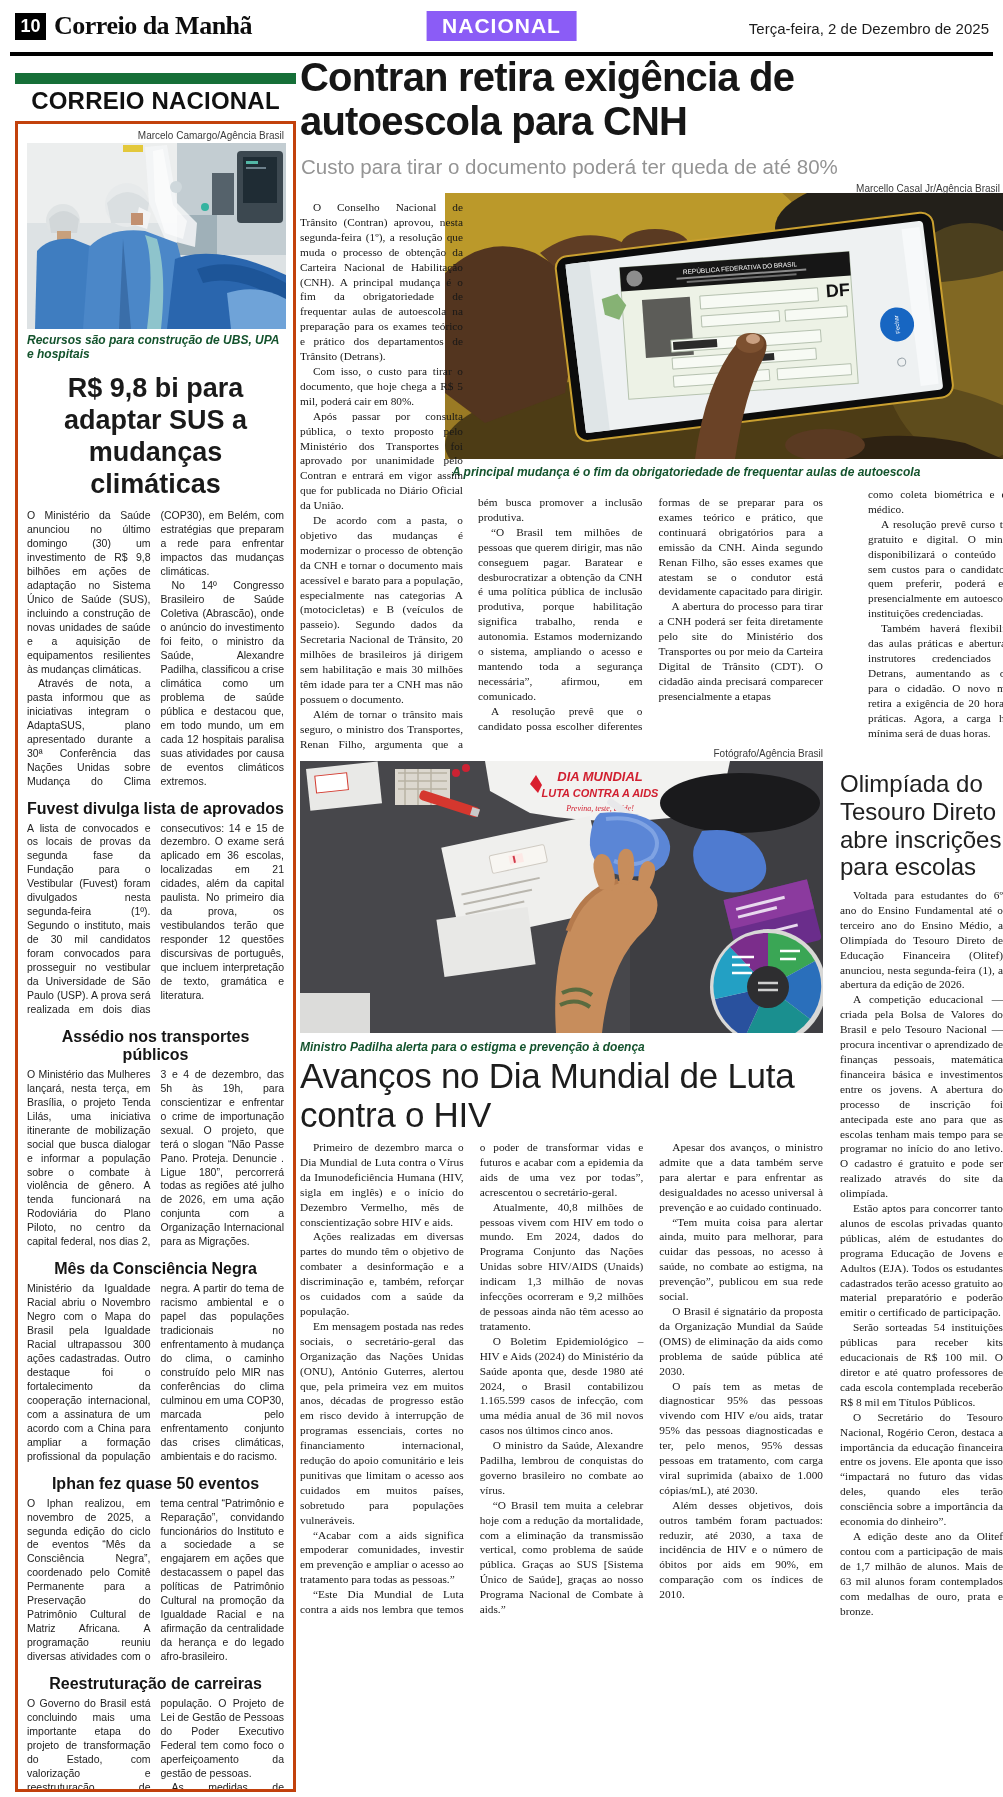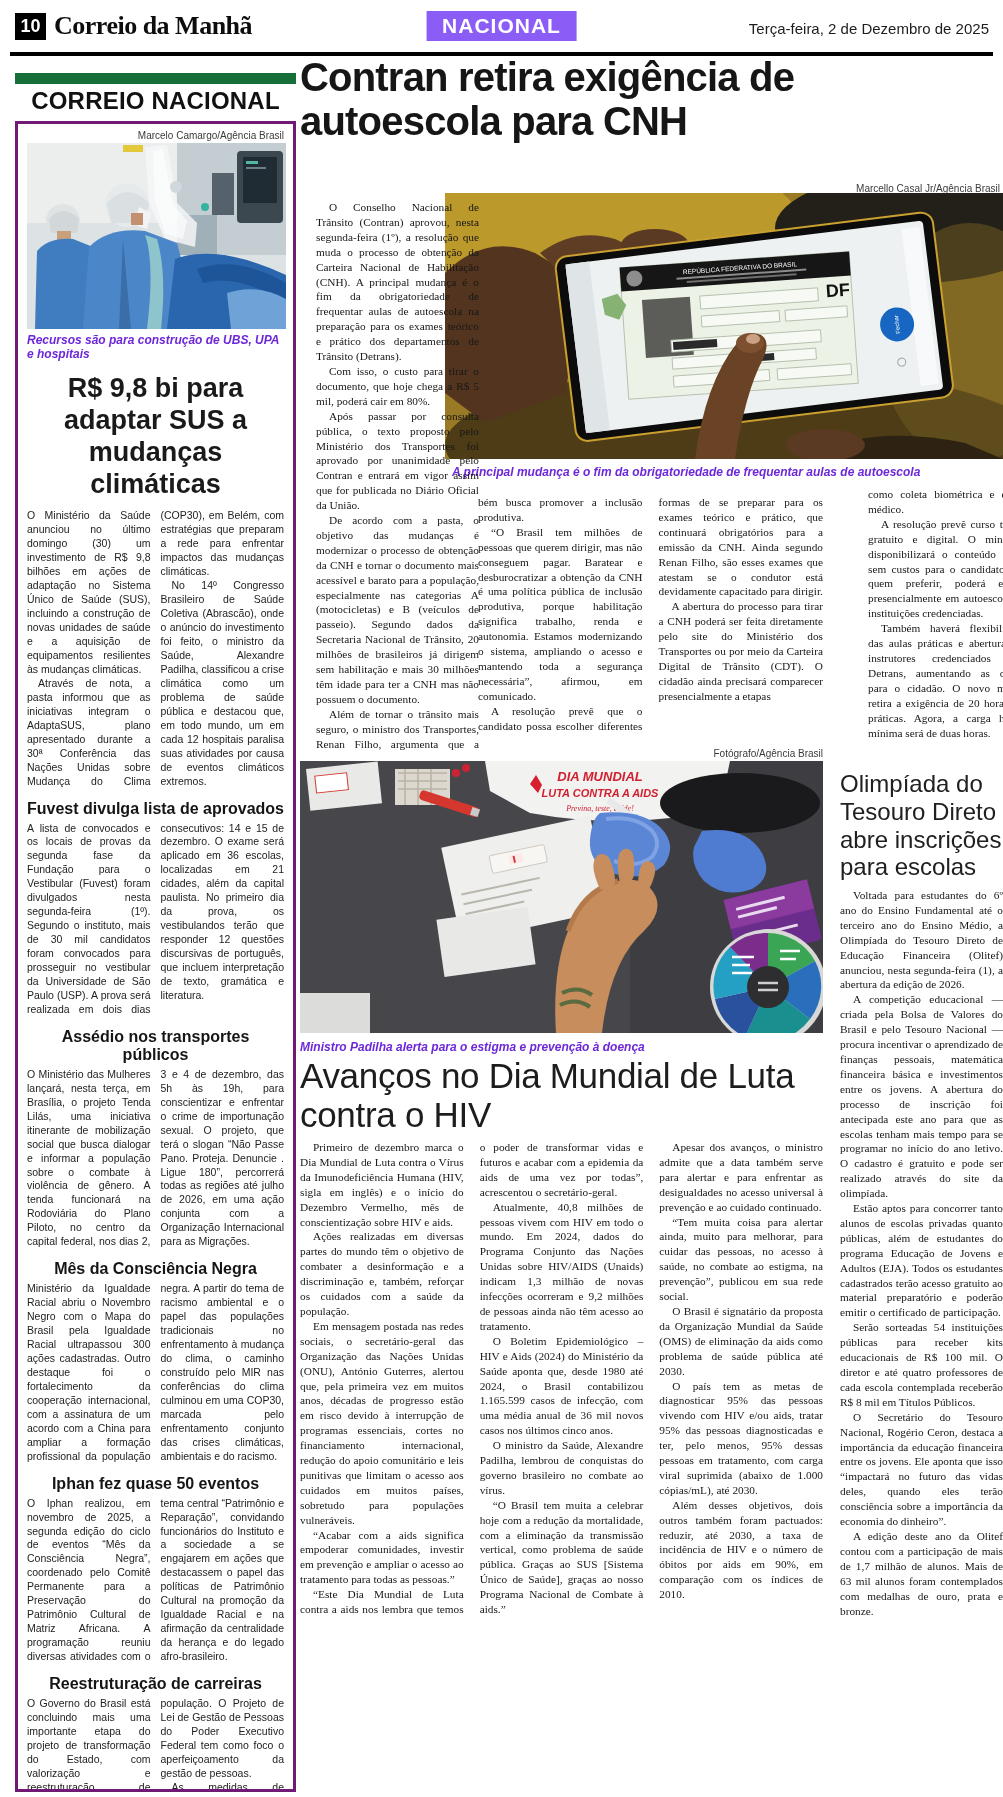--- a/index.html
+++ b/index.html
@@ -15,40 +15,40 @@
   .edition-date{position:absolute;right:14px;top:20px;font-size:15px;color:#1d1d1d;}
   .header-rule{position:absolute;left:10px;right:10px;top:52px;height:4px;background:#000;}
   
   .rail-bar{position:absolute;left:15px;top:73px;width:281px;height:11px;}
   .rail-kicker{position:absolute;left:15px;top:87px;width:281px;text-align:center;
                font-size:24px;font-weight:800;letter-spacing:.2px;color:#111;}
   .rail-box{position:absolute;left:15px;top:121px;width:281px;height:1671px;box-sizing:border-box;
             padding:6px 9px;overflow:hidden;}
   .credit{font-size:10px;color:#3a3a3a;text-align:right;}
   .rail-box .credit{margin-bottom:2px;}
-  .caption{font-size:12px;font-style:italic;font-weight:600;color:#6d28d9;margin-top:4px;}
+  .caption{font-size:12px;font-style:italic;font-weight:600;color:#14532d;margin-top:4px;}
   .rail-headline{font-size:27px;line-height:1.18;font-weight:600;text-align:center;color:#1a1a1a;
                  margin:12px 0 9px 0;}
   .brief-heading{font-size:16px;font-weight:700;text-align:center;color:#151515;margin:11px 0 4px 0;}
   .rail-body{font-size:10.5px;line-height:1.33;text-align:justify;column-count:2;column-gap:10px;
              hyphens:auto;color:#222;}
   .rail-body p{margin:0;text-indent:11px;}
   .rail-body p:first-child{text-indent:0;}
   
   .main-headline{position:absolute;left:300px;top:56px;width:703px;margin:0;
                  font-size:40px;line-height:1.09;font-weight:700;letter-spacing:-0.8px;color:#161616;}
   .main-subhead{position:absolute;left:301px;top:155px;width:690px;font-size:20.5px;color:#949494;}
   .main-credit{position:absolute;left:300px;top:183px;width:700px;}
   .main-photo{position:absolute;left:445px;top:193px;}
   .main-caption{position:absolute;left:452px;top:461px;width:551px;}
   .serif{font-family:"Liberation Serif",serif;font-size:11.3px;line-height:1.32;text-align:justify;
          hyphens:auto;color:#171717;}
   .serif p{margin:0;text-indent:13px;}
   .cont p:first-child{text-indent:0;}
-  .col1{position:absolute;left:316px;top:200px;width:163px;height:551px;overflow:hidden;}
+  .col1{position:absolute;left:300px;top:200px;width:163px;height:551px;overflow:hidden;}
   .col23{position:absolute;left:478px;top:487px;width:345px;height:264px;overflow:hidden;
          column-count:2;column-gap:16px;margin-top:8px;}
   .col4{position:absolute;left:840px;top:487px;width:163px;height:282px;overflow:hidden;margin-left:28px;}
   
   .hiv-credit{position:absolute;left:300px;top:748px;width:523px;}
   .hiv-photo{position:absolute;left:300px;top:761px;}
   .hiv-caption{position:absolute;left:300px;top:1036px;width:523px;}
   .hiv-headline{position:absolute;left:300px;top:1056px;width:560px;margin:0;
                 font-size:35px;line-height:1.12;font-weight:500;letter-spacing:-0.3px;color:#1d1d1d;}
   .hiv-body{position:absolute;left:300px;top:1140px;width:523px;height:652px;overflow:hidden;
@@ -65,21 +65,21 @@
 <div class="page">
 
   <div class="pagenum">10</div>
   <div class="masthead">Correio da Manhã</div>
   <div class="section-badge">NACIONAL</div>
   <div class="edition-date">Terça-feira, 2 de Dezembro de 2025</div>
   <div class="header-rule"></div>
 
   <div class="rail-bar accent-bg" style="background: rgb(22, 111, 56);"></div>
   <div class="rail-kicker">CORREIO NACIONAL</div>
-  <div class="rail-box accent-border" style="border:3px solid #701a75;">
+  <div class="rail-box accent-border" style="border:3px solid #c2410c;">
     <div class="credit">Marcelo Camargo/Agência Brasil</div>
     <svg width="259" height="186" viewBox="0 0 259 186">
       <rect width="259" height="186" fill="#dde2e4"></rect>
       <rect width="259" height="80" fill="#eceeee"></rect>
       <rect x="150" y="0" width="109" height="112" fill="#c3cdd2"></rect>
       <rect x="210" y="8" width="46" height="72" rx="4" fill="#3c4850"></rect>
       <rect x="216" y="14" width="34" height="46" fill="#1f2c34"></rect>
       <rect x="219" y="18" width="12" height="3" fill="#53b7a6"></rect>
       <rect x="219" y="24" width="20" height="2" fill="#6c7f8a"></rect>
       <rect x="185" y="30" width="22" height="42" fill="#55626b"></rect>
@@ -133,20 +133,21 @@
       </div>
 
     <h3 class="brief-heading">Reestruturação de carreiras</h3>
     <div class="rail-body">
         <p>O Governo do Brasil está concluindo mais uma importante etapa do projeto de transformação do Estado, com valorização e reestruturação de diferentes carreiras públicas, tendo por objetivo aumentar a eficiência dos serviços públicos oferecidos à população. O Projeto de Lei de Gestão de Pessoas do Poder Executivo Federal tem como foco o aperfeiçoamento da gestão de pessoas.</p>
         <p>As medidas de reestruturação de cargos e salários, os reajustes negociados e as novas gratificações atingem 200 mil servidores.</p>
       </div>
   </div>
 
   <h1 class="main-headline">Contran retira exigência de autoescola para CNH</h1>
+  <div class="main-subhead">Custo para tirar o documento poderá ter queda de até 80%</div>
   <div class="credit main-credit">Marcello Casal Jr/Agência Brasil</div>
 
   <svg class="main-photo" width="558" height="266" viewBox="0 0 558 266">
     <rect width="558" height="266" fill="#9a7a24"></rect>
     <ellipse cx="140" cy="40" rx="220" ry="90" fill="#c9a62e" opacity="0.7"></ellipse>
     <ellipse cx="300" cy="252" rx="300" ry="78" fill="#3a2d12" opacity="0.8"></ellipse>
     <ellipse cx="470" cy="35" rx="140" ry="55" fill="#23201a"></ellipse>
     <ellipse cx="525" cy="150" rx="90" ry="120" fill="#6e5a22" opacity="0.55"></ellipse>
     <path d="M0 80 Q40 40 90 60 L140 90 L120 200 L40 230 L0 200 Z" fill="#53351f"></path>
     <path d="M95 60 Q130 34 170 46 L200 60 L190 86 L120 84 Z" fill="#5f3d24"></path>

